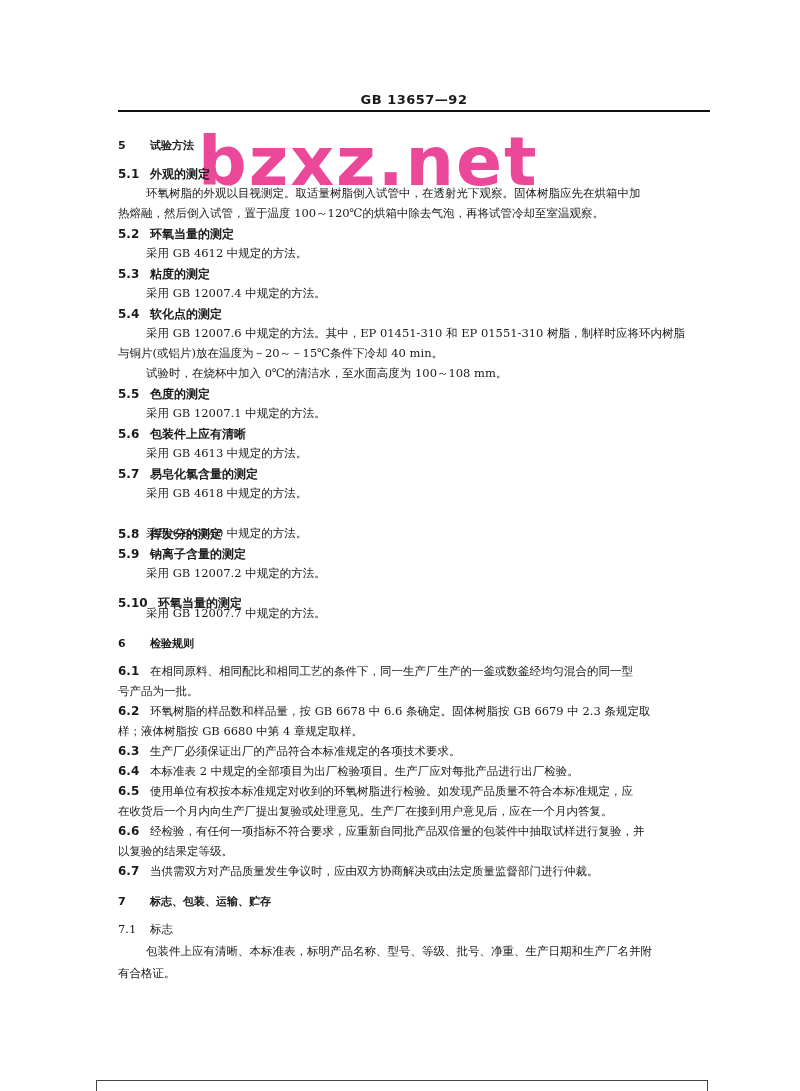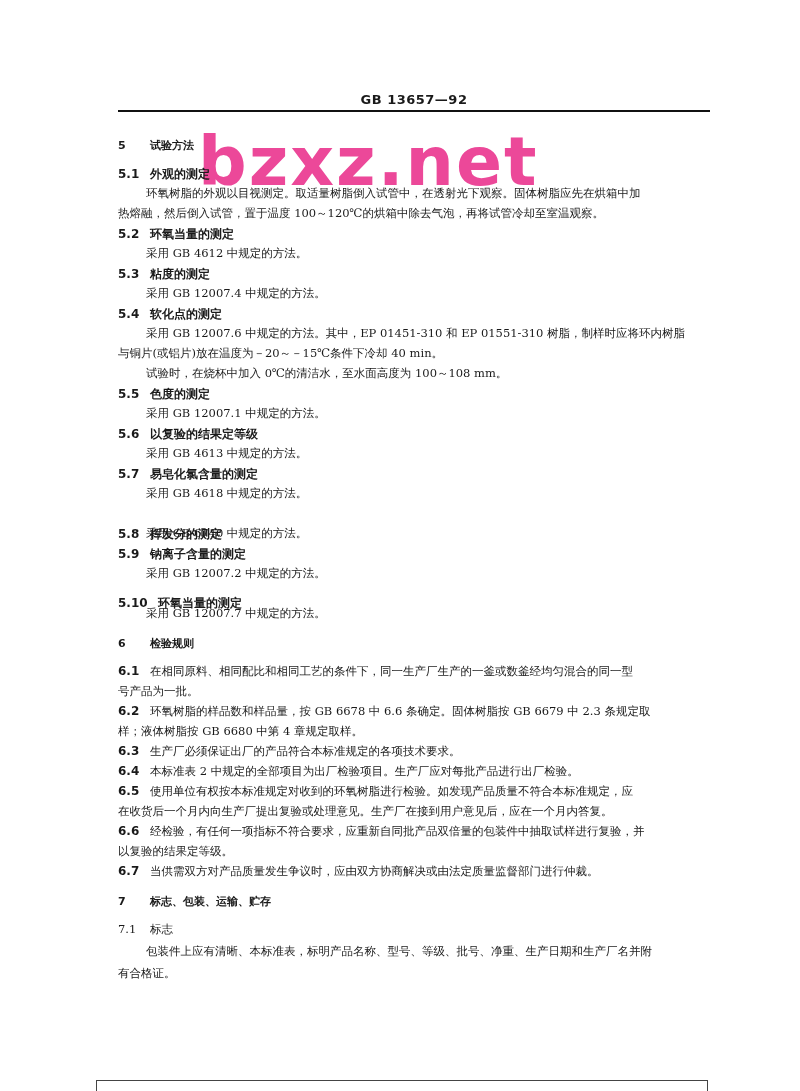--- a/index.html
+++ b/index.html
@@ -51,21 +51,21 @@
   <div class="line p indent" style="top:286px">采用 GB 12007.4 中规定的方法。</div>
 
   <div class="line h2" style="top:306px"><span class="num">5.4</span><span>软化点的测定</span></div>
   <div class="line p indent" style="top:326px">采用 GB 12007.6 中规定的方法。其中，EP 01451-310 和 EP 01551-310 树脂，制样时应将环内树脂</div>
   <div class="line p" style="top:346px">与铜片(或铝片)放在温度为－20～－15℃条件下冷却 40 min。</div>
   <div class="line p indent" style="top:366px">试验时，在烧杯中加入 0℃的清洁水，至水面高度为 100～108 mm。</div>
 
   <div class="line h2" style="top:386px"><span class="num">5.5</span><span>色度的测定</span></div>
   <div class="line p indent" style="top:406px">采用 GB 12007.1 中规定的方法。</div>
 
-  <div class="line h2" style="top:426px"><span class="num">5.6</span><span>以复验的结果定等级</span></div>
+  <div class="line h2" style="top:426px"><span class="num">5.6</span><span>包装件上应有清晰</span></div>
   <div class="line p indent" style="top:446px">采用 GB 4613 中规定的方法。</div>
 
   <div class="line h2" style="top:466px"><span class="num">5.7</span><span>易皂化氯含量的测定</span></div>
   <div class="line p indent" style="top:486px">采用 GB 4618 中规定的方法。</div>
 
   <div class="line h2" style="top:526px"><span class="num">5.8</span><span>挥发分的测定</span></div>
   <div class="line p indent" style="top:526px">采用 GB 6740 中规定的方法。</div>
 
   <div class="line h2" style="top:546px"><span class="num">5.9</span><span>钠离子含量的测定</span></div>
   <div class="line p indent" style="top:566px">采用 GB 12007.2 中规定的方法。</div>

